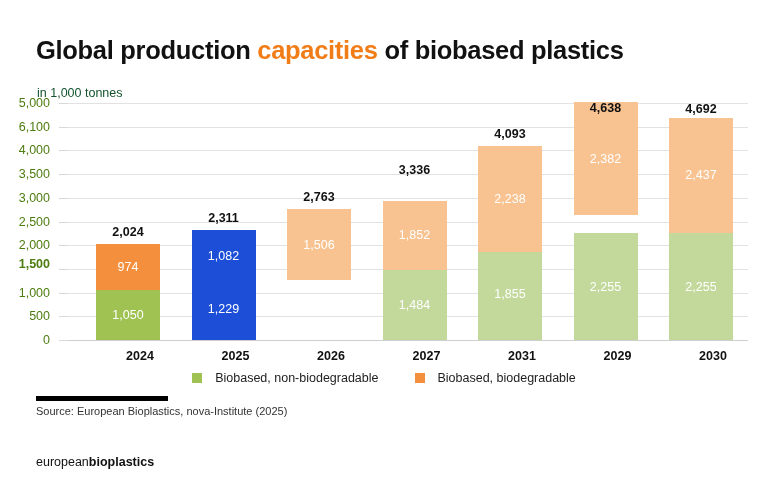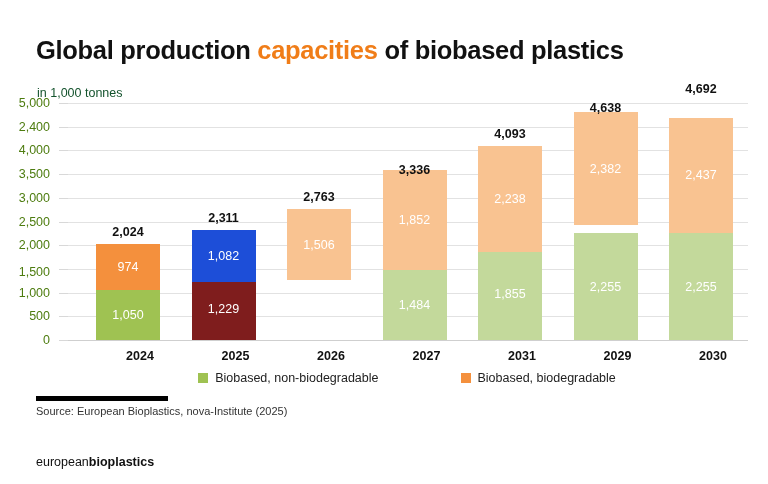--- a/index.html
+++ b/index.html
@@ -134,25 +134,24 @@
     top: 371px;
     width: 768px;
     display: flex;
     justify-content: center;
     align-items: center;
     gap: 36px;
   }
   .legend-item {
     display: flex;
     align-items: center;
-    gap: 7px;
+    gap: 13px;
     font-size: 12.5px;
     color: #222222;
     white-space: nowrap;
-    margin-left: 46px;
   }
   .swatch {
     width: 10px;
     height: 10px;
     display: inline-block;
   }
 
   
   #rule {
     position: absolute;
@@ -198,107 +197,107 @@
       <div class="tickmark" style="top: 237px;"></div>
       <div class="ylabel" style="top: 237px;">0</div>
       <div class="gridline" style="top: 213.3px;"></div>
       <div class="tickmark" style="top: 213.3px;"></div>
       <div class="ylabel" style="top: 213.3px;">500</div>
       <div class="gridline" style="top: 189.6px;"></div>
       <div class="tickmark" style="top: 189.6px;"></div>
       <div class="ylabel" style="top: 189.6px;">1,000</div>
       <div class="gridline" style="top: 165.9px;"></div>
       <div class="tickmark" style="top: 165.9px;"></div>
-      <div class="ylabel" style="top: 169px;">1,500</div>
+      <div class="ylabel" style="top: 161px; font-weight: bold;">1,500</div>
       <div class="gridline" style="top: 142.2px;"></div>
       <div class="tickmark" style="top: 142.2px;"></div>
       <div class="ylabel" style="top: 142.2px;">2,000</div>
       <div class="gridline" style="top: 118.5px;"></div>
       <div class="tickmark" style="top: 118.5px;"></div>
       <div class="ylabel" style="top: 118.5px;">2,500</div>
       <div class="gridline" style="top: 94.8px;"></div>
       <div class="tickmark" style="top: 94.8px;"></div>
       <div class="ylabel" style="top: 94.8px;">3,000</div>
       <div class="gridline" style="top: 71.1px;"></div>
       <div class="tickmark" style="top: 71.1px;"></div>
       <div class="ylabel" style="top: 71.1px;">3,500</div>
       <div class="gridline" style="top: 47.4px;"></div>
       <div class="tickmark" style="top: 47.4px;"></div>
       <div class="ylabel" style="top: 47.4px;">4,000</div>
       <div class="gridline" style="top: 23.7px;"></div>
       <div class="tickmark" style="top: 23.7px;"></div>
-      <div class="ylabel" style="top: 23.7px;">2,400</div>
+      <div class="ylabel" style="top: 23.7px;">6,100</div>
       <div class="gridline" style="top: 0px;"></div>
       <div class="tickmark" style="top: 0px;"></div>
       <div class="ylabel" style="top: 0px;">5,000</div>
       <div class="bar-group" style="left: 28px; height: 95.9376px;">
         <div class="seg" style="bottom: 0px; height: 49.77px; background: rgb(159, 194, 82);">
           <span>1,050</span>
         </div>
         <div class="seg" style="bottom: 49.77px; height: 46.1676px; background: rgb(244, 144, 61);">
           <span>974</span>
         </div>
         <div class="total" style="bottom: 100.938px;">2,024</div>
       </div>
       <div class="xlabel" style="left: 28px; top: 246px;">2024</div>
       <div class="bar-group" style="left: 123.5px; height: 109.541px;">
-        <div class="seg" style="bottom: 0px; height: 62px; background: #7f1d1d; text-align: center;">
+        <div class="seg" style="bottom: 0px; height: 62px; background: #1d4ed8; text-align: center;">
           <span>1,229</span>
         </div>
         <div class="seg" style="bottom: 58.2546px; height: 51.2868px; background: #1d4ed8;">
           <span>1,082</span>
         </div>
         <div class="total" style="bottom: 114.541px;">2,311</div>
       </div>
       <div class="xlabel" style="left: 123.5px; top: 246px;">2025</div>
       <div class="bar-group" style="left: 219px; height: 130.966px;">
         <div class="seg" style="bottom: 59.5818px; height: 71.3844px; background: rgb(249, 195, 145);">
           <span>1,506</span>
         </div>
         <div class="total" style="bottom: 135.966px;">2,763</div>
       </div>
       <div class="xlabel" style="left: 219px; top: 246px;">2026</div>
       <div class="bar-group" style="left: 314.5px; height: 158.126px;">
         <div class="seg" style="bottom: 0px; height: 70.3416px; background: rgb(195, 217, 155); margin-top: 18px;">
           <span>1,484</span>
         </div>
-        <div class="seg" style="bottom: 70.3416px; height: 100px; background: rgb(249, 195, 145);">
+        <div class="seg" style="bottom: 70.3416px; height: 69px; background: rgb(249, 195, 145);">
           <span>1,852</span>
         </div>
         <div class="total" style="bottom: 163.126px;">3,336</div>
       </div>
       <div class="xlabel" style="left: 314.5px; top: 246px;">2027</div>
       <div class="bar-group" style="left: 410px; height: 194.008px;">
         <div class="seg" style="bottom: 0px; height: 92px; background: rgb(195, 217, 155);">
           <span>1,855</span>
         </div>
         <div class="seg" style="bottom: 87.927px; height: 106.081px; background: rgb(249, 195, 145);">
           <span>2,238</span>
         </div>
         <div class="total" style="bottom: 199.008px;">4,093</div>
       </div>
       <div class="xlabel" style="left: 410px; top: 246px;">2031</div>
       <div class="bar-group" style="left: 505.5px; height: 219.794px;">
         <div class="seg" style="bottom: 0px; height: 106.887px; background: rgb(195, 217, 155);">
           <span>2,255</span>
         </div>
-        <div class="seg" style="bottom: 115px; height: 112.907px; background: rgb(249, 195, 145);">
+        <div class="seg" style="bottom: 125px; height: 112.907px; background: rgb(249, 195, 145);">
           <span>2,382</span>
         </div>
         <div class="total" style="bottom: 224.794px;">4,638</div>
       </div>
       <div class="xlabel" style="left: 505.5px; top: 246px;">2029</div>
       <div class="bar-group" style="left: 601px; height: 222.401px;">
         <div class="seg" style="bottom: 0px; height: 106.887px; background: rgb(195, 217, 155);">
           <span>2,255</span>
         </div>
         <div class="seg" style="bottom: 106.887px; height: 115.514px; background: rgb(249, 195, 145);">
           <span>2,437</span>
         </div>
-        <div class="total" style="bottom: 244px;">4,692</div>
+        <div class="total" style="bottom: 224px;">4,692</div>
       </div>
       <div class="xlabel" style="left: 601px; top: 246px;">2030</div>
     </div>
 
   <div id="legend">
       <div class="legend-item">
         <span class="swatch" style="background: rgb(159, 194, 82);"></span>
         <span>Biobased, non-biodegradable</span>
       </div>
       <div class="legend-item">

